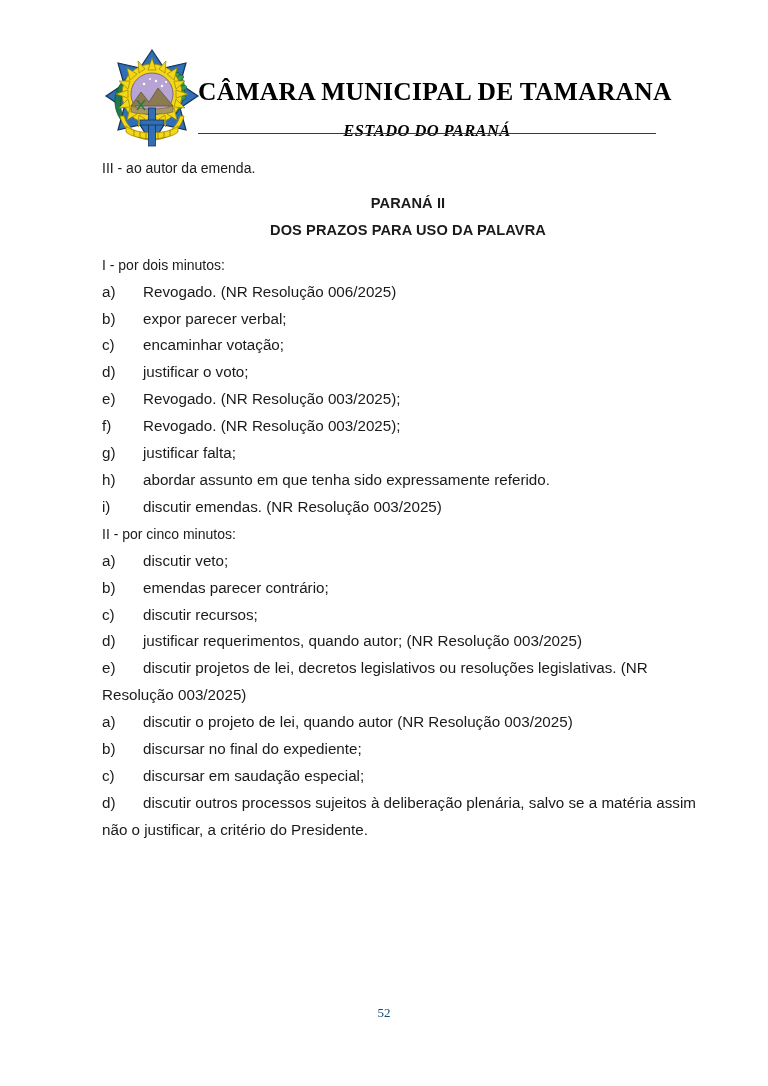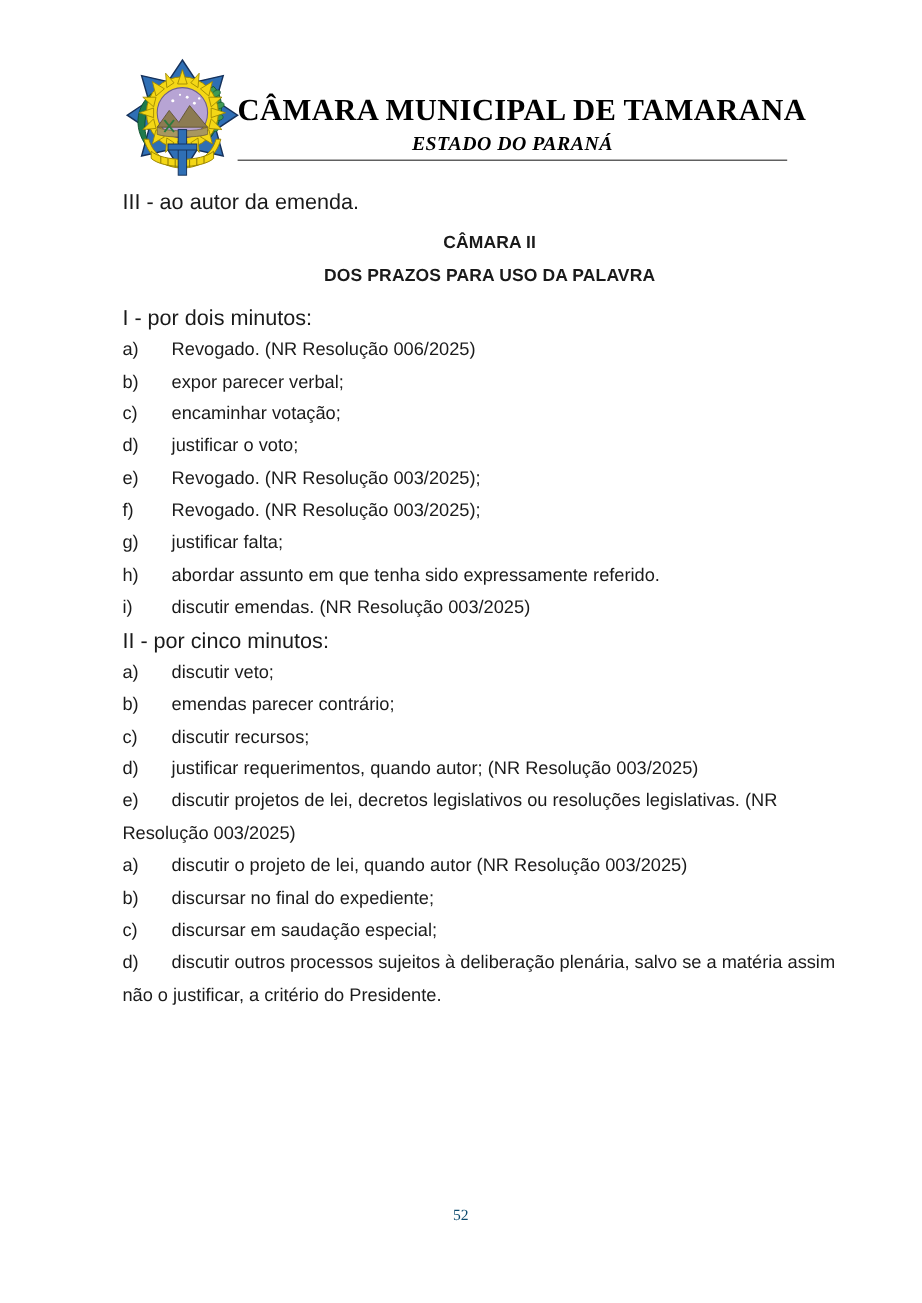--- a/index.html
+++ b/index.html
@@ -58,42 +58,42 @@
     line-height: 1.06;
     white-space: nowrap;
   }
   .state-name {
     font-family: "Liberation Serif", serif;
     font-weight: bold;
     font-style: italic;
     font-size: 16.5px;
     letter-spacing: 0.4px;
     line-height: 1.35;
-    margin-top: 4px;
+    margin-top: 15px;
     white-space: nowrap;
   }
   .header-rule {
     position: absolute;
     left: 198px;
     top: 133px;
     width: 458px;
     height: 1px;
     background: #3a3a3a;
   }
 
   
   .content {
     position: absolute;
     left: 102px;
     top: 155px;
     width: 612px;
   }
 
   .p {
-    font-size: 18px;
+    font-size: 14px;
     line-height: 26.9px;
     margin: 0;
     text-align: left;
     color: #1a1a1a;
   }
   .p.justify {
     text-align: justify;
     text-justify: inter-word;
   }
   .p.center {
@@ -247,21 +247,21 @@
     <div class="header-rule"></div>
   </div>
 
   <div class="content">
 
     <p class="p">III - ao autor da emenda.</p>
 
 
     <div class="spacer-sm"></div>
 
-    <p class="p center bold-head">CÂMARA II</p>
+    <p class="p center bold-head">PARANÁ II</p>
     <p class="p center bold-head">DOS PRAZOS PARA USO DA PALAVRA</p>
 
     <div class="spacer-sm"></div>
 
 
     <p class="p">I - por dois minutos:</p>
 
     <div class="item">
         <span class="marker">a)</span>
         <span class="body">Revogado. (NR Resolução 006/2025)</span>

